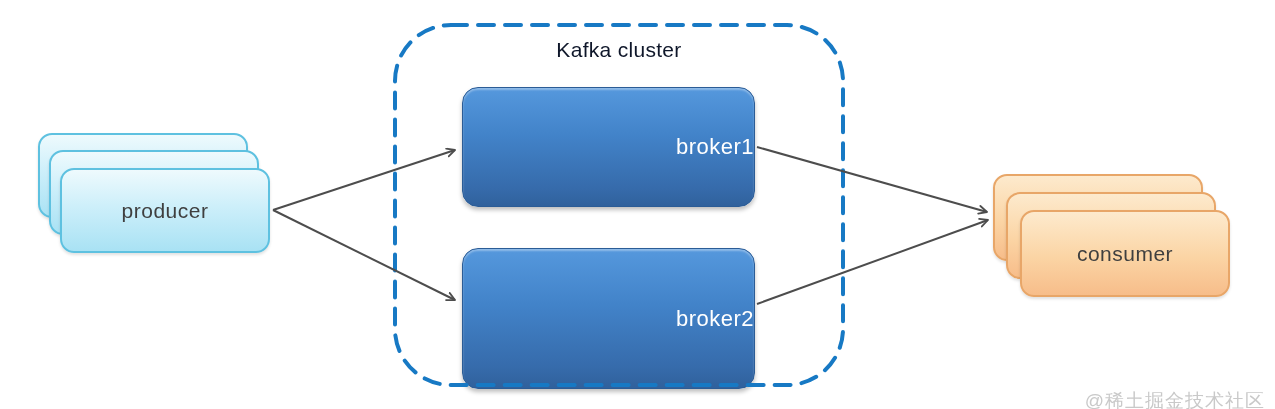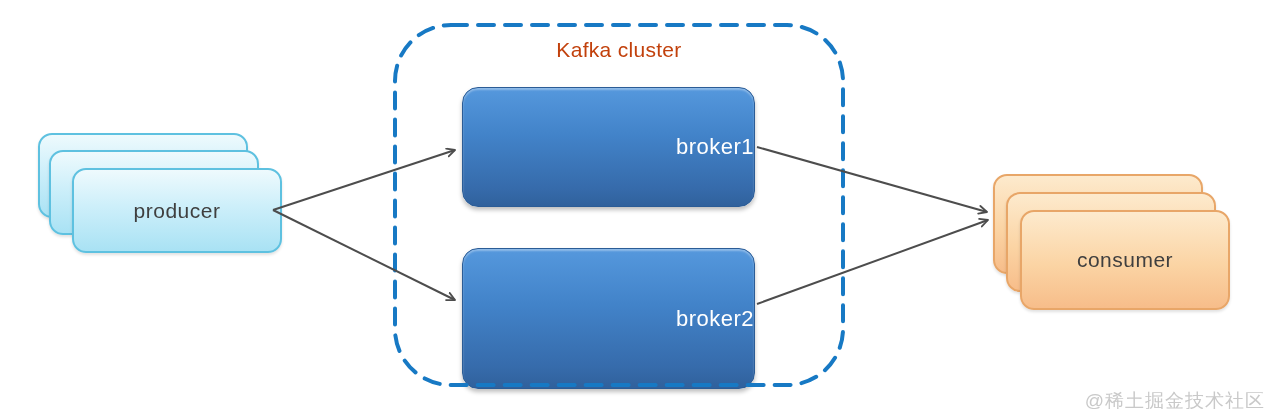--- a/index.html
+++ b/index.html
@@ -23,21 +23,21 @@
     border-radius: 14px;
     box-sizing: border-box;
   }
   .producer-card {
     background: linear-gradient(180deg, #eefafd 0%, #cdeffa 45%, #a9e2f4 100%);
     border: 2px solid #5ec1e0;
     box-shadow: 0 2px 3px rgba(0,0,0,0.12);
   }
   .consumer-card {
     width: 210px;
-    height: 100px;
+    height: 87px;
     background: linear-gradient(180deg, #fdeacd 0%, #fbd4a4 55%, #f7bd8a 100%);
     border: 2px solid #e8a668;
     box-shadow: 0 2px 3px rgba(0,0,0,0.12);
   }
   .card-label {
     position: absolute;
     inset: 0;
     display: flex;
     align-items: center;
     justify-content: center;
@@ -64,21 +64,21 @@
     letter-spacing: 0.5px;
   }
   
   .cluster-title {
     position: absolute;
     left: 395px;
     top: 38px;
     width: 448px;
     text-align: center;
     font-size: 21px;
-    color: #c2410c;
+    color: #0f172a;
     letter-spacing: 0.3px;
   }
   
   #overlay {
     position: absolute;
     left: 0;
     top: 0;
     pointer-events: none;
     z-index: 5;
   }
@@ -94,21 +94,21 @@
   }
   .z2 { z-index: 2; }
 </style>
 </head>
 <body>
 
 <div id="canvas">
 
   <div class="card producer-card" style="left:38px; top:133px;"></div>
   <div class="card producer-card" style="left:49px; top:150px;"></div>
-  <div class="card producer-card z2" style="left:72px; top:168px;text-align:right;">
+  <div class="card producer-card z2" style="left:60px; top:168px;text-align:right;">
     <div class="card-label">producer</div>
   </div>
 
   <div class="cluster-title">Kafka cluster</div>
 
   <div class="broker z2" style="left:462px; top:87px; height:120px;">
     <span class="broker-label">broker1</span>
   </div>
   <div class="broker z2" style="left:462px; top:248px; height:141px;">
     <span class="broker-label">broker2</span>

